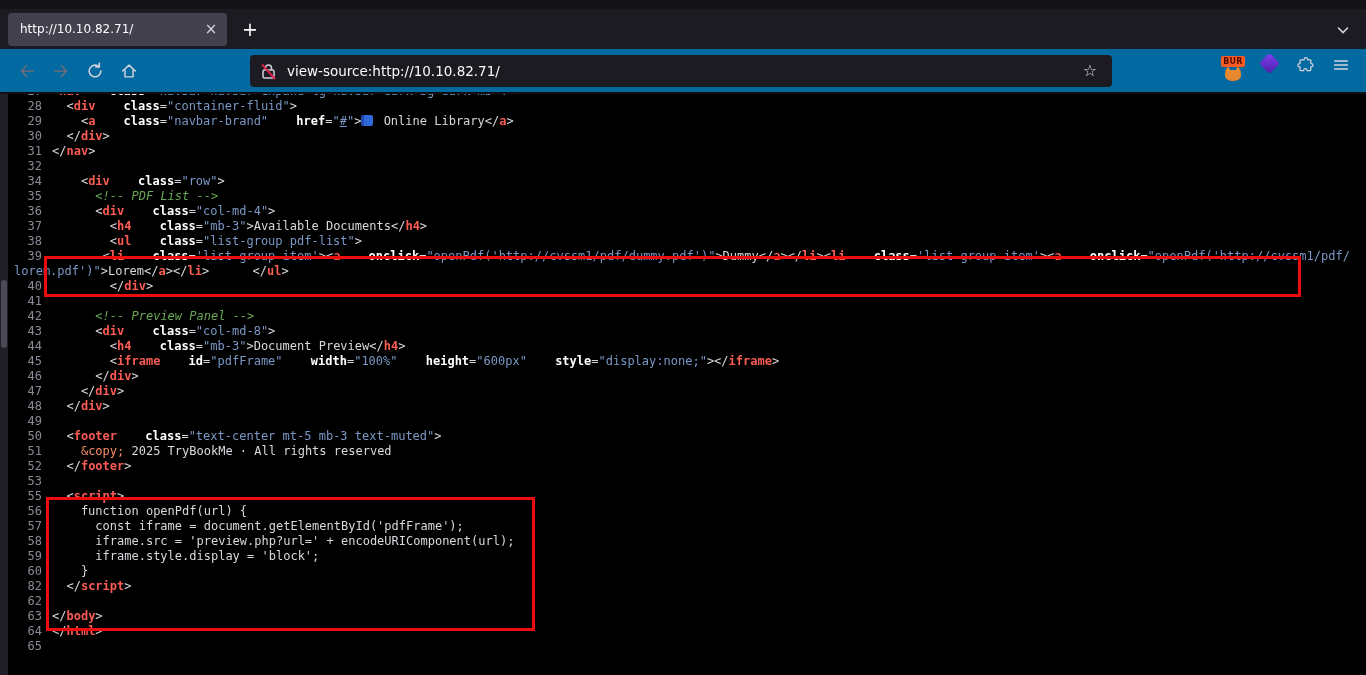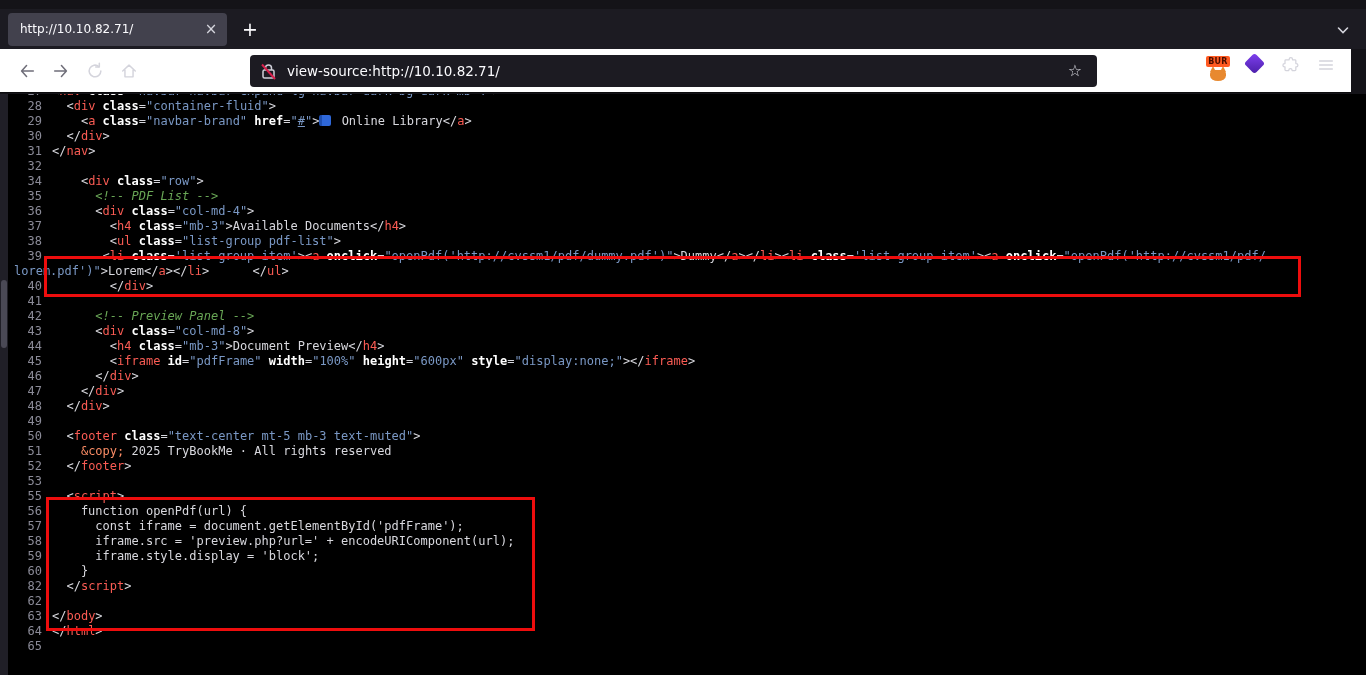--- a/index.html
+++ b/index.html
@@ -9,21 +9,21 @@
 
   
   .tabbar { position:absolute; top:0; left:0; right:0; height:40px; background:#1c1b22; display:flex; align-items:center; }
   .tab { margin-left:8px; width:219px; height:33px; background:#42414d; border-radius:4px; display:flex; align-items:center; padding:0 6px 0 12px; }
   .tab-title { flex:1; color:#fbfbfe; font-size:12px; white-space:nowrap; overflow:hidden; }
   .tab-close { width:20px; height:20px; border-radius:3px; color:#d5d5dd; font-size:15px; line-height:20px; text-align:center; }
   .newtab { width:30px; height:30px; margin-left:8px; color:#fbfbfe; font-size:19px; line-height:30px; text-align:center; border-radius:4px; }
   .alltabs { position:absolute; right:10px; top:8px; width:26px; height:26px; display:flex; align-items:center; justify-content:center; border-radius:4px; }
 
   
-  .toolbar { position:absolute; top:40px; left:0; right:15px; height:44px; background:#ffffff; display:flex; align-items:center; padding:0 10px; border-bottom:1px solid #0c0c0e; }
+  .toolbar { position:absolute; top:40px; left:0; right:0; height:44px; background:#0369a1; display:flex; align-items:center; padding:0 10px; border-bottom:1px solid #0c0c0e; }
   .navbtn { width:34px; height:32px; display:flex; align-items:center; justify-content:center; border-radius:4px; flex:0 0 auto; }
   .urlbar { flex:1; height:32px; margin:0 100px 0 104px; background:#1c1b22; border-radius:4px; display:flex; align-items:center; padding:0 10px; }
   .url-text { flex:1; margin-left:10px; color:#fbfbfe; font-size:13.5px; white-space:nowrap; overflow:hidden; }
   .star { width:24px; height:24px; color:#d4d4dc; font-size:16px; line-height:24px; text-align:center; }
   .ext { width:30px; height:30px; display:flex; align-items:flex-start; justify-content:center; border-radius:4px; flex:0 0 auto; margin-left:6px; }
   .bur { position:relative; width:26px; height:25px; }
   .bur-badge { position:absolute; top:0; left:1px; width:24px; height:11px; background:#ff5a22; color:#4a0d00; font-size:8px; font-weight:bold; line-height:11px; text-align:center; border-radius:2px; z-index:2; letter-spacing:0.3px; }
   .bur-fox { position:absolute; bottom:0; left:5px; width:16px; height:11px; background:#e8892f; border-radius:40% 40% 60% 60%; }
   .bur-fox::before,.bur-fox::after { content:""; position:absolute; top:-4px; border-style:solid; border-width:0 3px 6px 3px; border-color:transparent transparent #e8892f transparent; }
   .bur-fox::before { left:0; } .bur-fox::after { right:0; }
@@ -34,22 +34,22 @@
   .content { position:absolute; top:85px; left:0; right:0; bottom:0; background:#000000; overflow:hidden; }
   .leftstrip { position:absolute; left:0; top:0; width:8px; height:100%; background:#201f27; }
   .leftstrip .thumb { position:absolute; left:1px; top:186px; width:6px; height:68px; background:#4a4955; border-radius:3px; }
   .codewrap { position:absolute; top:-10px; left:8px; right:0; }
   .srow { display:flex; height:15px; line-height:15px; font-family:"DejaVu Sans Mono","Liberation Mono",monospace; font-size:12px; white-space:pre; }
   .gut { width:34px; min-width:34px; text-align:right; color:#8b8b98; }
   .code { padding-left:10px; }
   .srow.cont .code { padding-left:6px; }
   .c-p   { color:#d8d8de; }
   .c-txt { color:#d8d8de; }
-  .c-tag { color:#fb5c54; font-weight:normal; }
-  .c-attr{ color:#ffffff; font-weight:bold; }
+  .c-tag { color:#fb5c54; font-weight:bold; }
+  .c-attr{ color:#ffffff; font-weight:bold;padding-left:21px; }
   .c-val { color:#7a98c5; }
   .c-link{ color:#7a98c5; text-decoration:underline; cursor:pointer; }
   .c-com { color:#69a756; font-style:italic; }
   .c-ent { color:#fc8d66; }
   .glyph-book { display:inline-block; width:12px; height:11px; background:#2f68d9; border-left:3px solid #1e4fb0; border-radius:2px; vertical-align:-1px; margin-right:3px; }
 
   .hlbox { position:absolute; border:3px solid #ee0d0d; }
   .hlbox1 { left:44px; top:162px; width:1257px; height:41px; }
   .hlbox2 { left:46px; top:403px; width:489px; height:134px; }
 </style>

